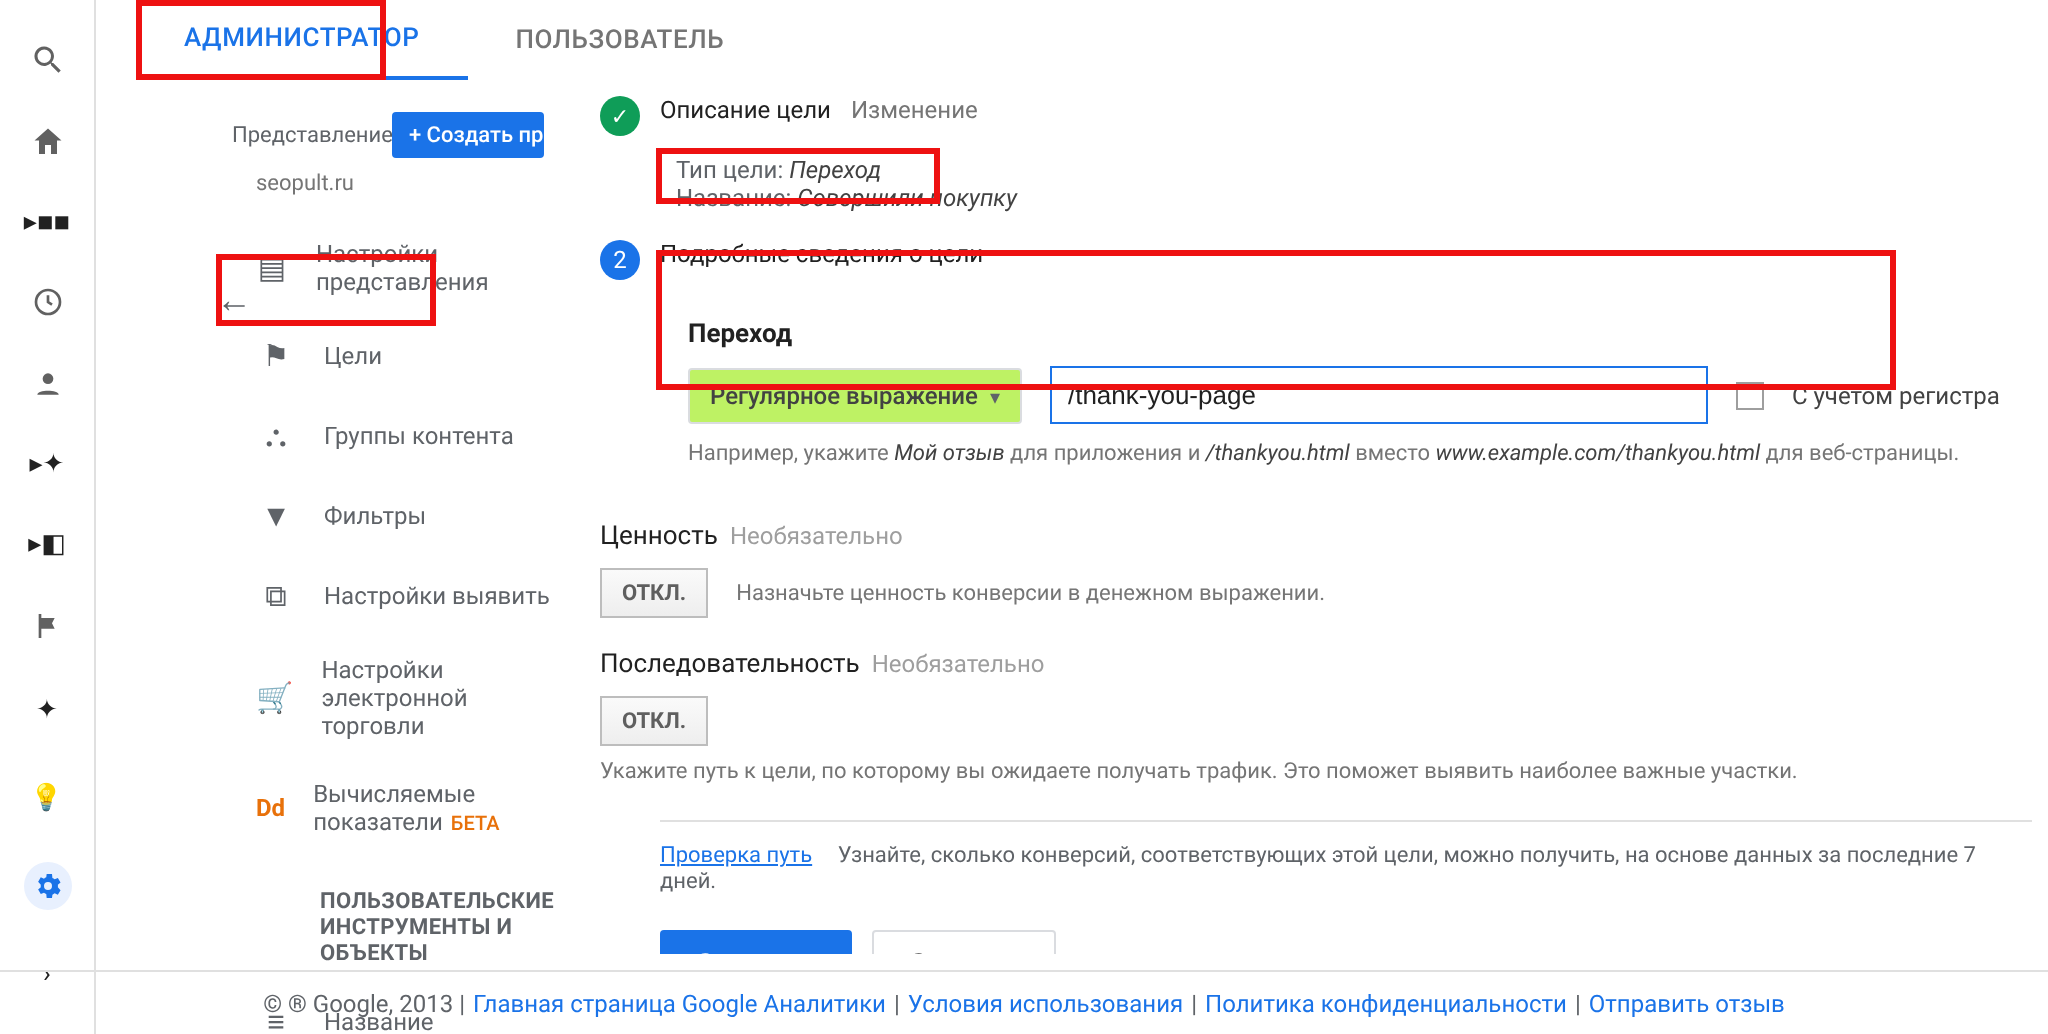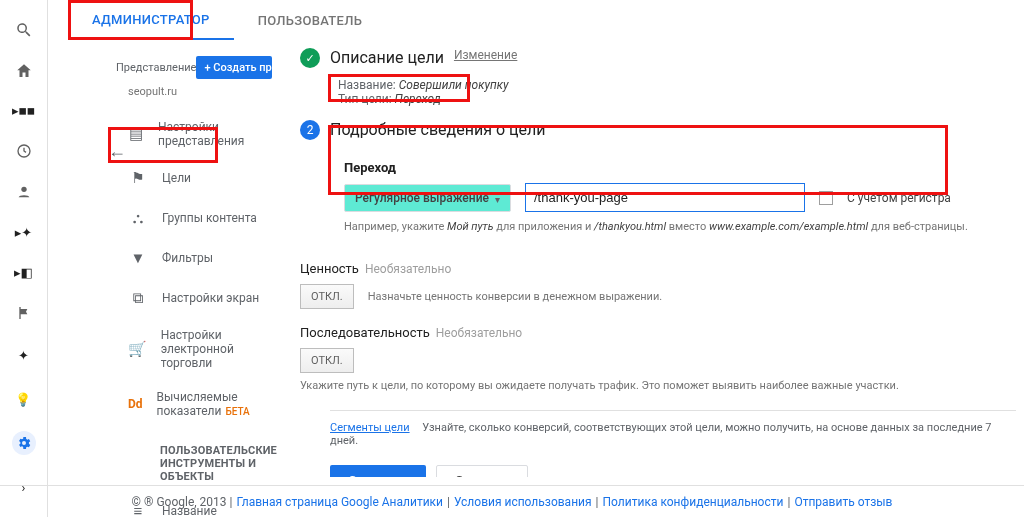--- a/index.html
+++ b/index.html
@@ -19,40 +19,40 @@
   .sb-item { display:flex; align-items:center; padding:10px 10px 10px 12px; color:#5f6368; font-size:12px; cursor:pointer; }
   .sb-item .micn { width:20px; height:20px; margin-right:14px; fill:#757575; display:flex; align-items:center; justify-content:center; font-size:15px; }
   .sb-heading { margin:16px 10px 8px 100px; font-size:11px; font-weight:700; color:#5f6368; letter-spacing:0.2px; }
   .beta { color:#e8710a; font-weight:500; font-size:10px; margin-left:4px;}
   .back-arrow { position:absolute; left:60px; top:100px; color:#5f6368; font-size:18px; }
   .main { position:absolute; left:300px; top:48px; right:8px; bottom:40px; overflow:hidden; }
   .step-row { display:flex; align-items:flex-start; margin-bottom:6px; }
   .step-circle { width:20px; height:20px; border-radius:50%; display:flex; align-items:center; justify-content:center; color:#fff; font-size:11px; margin-right:10px; flex-shrink:0; }
   .step1 { background:#0f9d58; }
   .step2 { background:#1a73e8; font-size:12px; }
-  .step-title { font-size:16px; color:#212121; }
-  .step-sub { font-size:12px; color:#757575; margin-left:10px;text-decoration:underline; }
+  .step-title { font-size:12px; color:#212121; }
+  .step-sub { font-size:12px; color:#757575; margin-left:10px; }
   .meta-box { margin-left:30px; margin-top:4px; padding:4px 8px; font-size:12px; }
   .meta-box .lbl { color:#5f6368; }
   .meta-box .val { color:#424242; font-style:italic; }
   .details { margin-left:30px; margin-top:8px; padding:12px 14px; }
   .field-label { font-weight:700; font-size:13px; color:#212121; margin-bottom:8px; }
   .row { display:flex; align-items:center; gap:14px; }
-  .select-btn { border:1px solid #dadce0; background:#5eead4; padding:6px 10px; font-size:12px; font-weight:500; color:#424242; display:flex; align-items:flex-end; border-radius:2px;}
+  .select-btn { border:1px solid #dadce0; background:#bef264; padding:6px 10px; font-size:12px; font-weight:500; color:#424242; display:flex; align-items:flex-end; border-radius:2px;}
   .select-btn .caret { margin-left:6px; font-size:10px; color:#5f6368; }
-  .text-input { border:1px solid #1a73e8; outline:none; padding:6px 8px; width:280px; font-size:13px; color:#212121; }
+  .text-input { border:1px solid #1a73e8; outline:none; padding:6px 8px; width:329px; font-size:13px; color:#212121; }
   .chk { width:14px; height:14px; border:1px solid #9e9e9e; }
   .chk-label { font-size:12px; color:#424242; }
   .hint { font-size:11px; color:#757575; margin-top:8px; }
   .hint em { font-style:italic; color:#424242; }
   .section { margin-top:16px; }
   .section-title { font-size:13px; color:#212121; }
   .optional { color:#9e9e9e; font-size:12px; margin-left:6px; }
   .toggle { display:flex; align-items:center; margin-top:8px; }
-  .toggle-box { border:1px solid #bdbdbd; background:linear-gradient(#fafafa,#eee); padding:5px 10px; font-size:11px; color:#5f5f5f; font-weight:400; margin-right:14px; }
+  .toggle-box { border:1px solid #bdbdbd; background:linear-gradient(#fafafa,#eee); padding:5px 10px; font-size:11px; color:#5f5f5f; font-weight:700; margin-right:14px; }
   .section-hint { font-size:11px; color:#757575; margin-top:6px; }
   .divider { border-top:1px solid #e0e0e0; margin:18px 0 10px 30px; }
   .verify { margin-left:30px; font-size:11px; color:#5f6368; }
   .verify a { color:#1a73e8; margin-right:10px; }
   .actions { margin:18px 0 0 30px; display:flex; gap:10px; }
   .btn-primary { background:#1a73e8; color:#fff; border:none; padding:8px 18px; font-size:12px; font-weight:500; border-radius:2px; }
   .btn-secondary { background:#fff; border:1px solid #dadce0; color:#424242; padding:8px 18px; font-size:12px; border-radius:2px; }
   .footer { position:absolute; left:0; right:0; bottom:0; height:32px; border-top:1px solid #e0e0e0; display:flex; align-items:center; justify-content:center; font-size:12px; color:#5f6368; gap:4px; }
   .footer a { color:#1a73e8; text-decoration:none; }
   
@@ -134,21 +134,21 @@
     <div class="sb-item">
         <span class="micn">⛬</span>
         <span>Группы контента</span>
       </div>
     <div class="sb-item">
         <span class="micn">▼</span>
         <span>Фильтры</span>
       </div>
     <div class="sb-item">
         <span class="micn">⧉</span>
-        <span>Настройки экран</span>
+        <span>Настройки выявить</span>
       </div>
     <div class="sb-item">
         <span class="micn">🛒</span>
         <span style="max-width:140px">Настройки электронной торговли</span>
       </div>
     <div class="sb-item">
         <span class="micn" style="color:#e8710a;font-weight:700;font-size:12px">Dd</span>
         <span><span>Вычисляемые показатели</span><span class="beta">БЕТА</span></span>
       </div>
   </div>
@@ -162,41 +162,41 @@
   </div>
 </div>
 
 <div class="main">
   <div class="step-row">
     <div class="step-circle step1">✓</div>
     <span class="step-title">Описание цели</span>
     <span class="step-sub">Изменение</span>
   </div>
   <div class="meta-box">
+    <div><span class="lbl">Тип цели:</span> <span class="val">Переход</span></div>
     <div><span class="lbl">Название:</span> <span class="val">Совершили покупку</span></div>
-    <div><span class="lbl">Тип цели:</span> <span class="val">Переход</span></div>
   </div>
   <div class="step-row" style="margin-top:10px">
     <div class="step-circle step2">2</div>
     <span class="step-title">Подробные сведения о цели</span>
   </div>
 
   <div class="details">
     <div class="field-label">Переход</div>
     <div class="row">
       <div class="select-btn">
           <span>Регулярное выражение</span>
           <span class="caret">▾</span>
         </div>
       <input class="text-input" type="text" value="/thank-you-page" style="">
       <div class="chk"></div>
       <span class="chk-label">С учетом регистра</span>
     </div>
     <div class="hint">
-      <span>Например, укажите </span><em>Мой путь</em><span> для приложения и </span><em>/thankyou.html</em><span> вместо </span><em>www.example.com/example.html</em><span> для веб-страницы.</span>
+      <span>Например, укажите </span><em>Мой отзыв</em><span> для приложения и </span><em>/thankyou.html</em><span> вместо </span><em>www.example.com/thankyou.html</em><span> для веб-страницы.</span>
     </div>
   </div>
 
   <div class="section">
     <div><span class="section-title">Ценность</span><span class="optional">Необязательно</span></div>
     <div class="toggle">
       <div class="toggle-box">ОТКЛ.</div>
       <span class="section-hint" style="margin:0">Назначьте ценность конверсии в денежном выражении.</span>
     </div>
   </div>
@@ -204,21 +204,21 @@
   <div class="section">
     <div><span class="section-title">Последовательность</span><span class="optional">Необязательно</span></div>
     <div class="toggle">
         <div class="toggle-box">ОТКЛ.</div>
       </div>
     <div class="section-hint">Укажите путь к цели, по которому вы ожидаете получать трафик. Это поможет выявить наиболее важные участки.</div>
   </div>
 
   <div class="divider"></div>
   <div class="verify">
-    <a href="#">Сегменты цели</a>
+    <a href="#">Проверка путь</a>
     <span>Узнайте, сколько конверсий, соответствующих этой цели, можно получить, на основе данных за последние 7 дней.</span>
   </div>
 
   <div class="actions">
     <button class="btn-primary">Сохранить</button>
     <button class="btn-secondary">Отменить</button>
   </div>
 
 </div>
 

